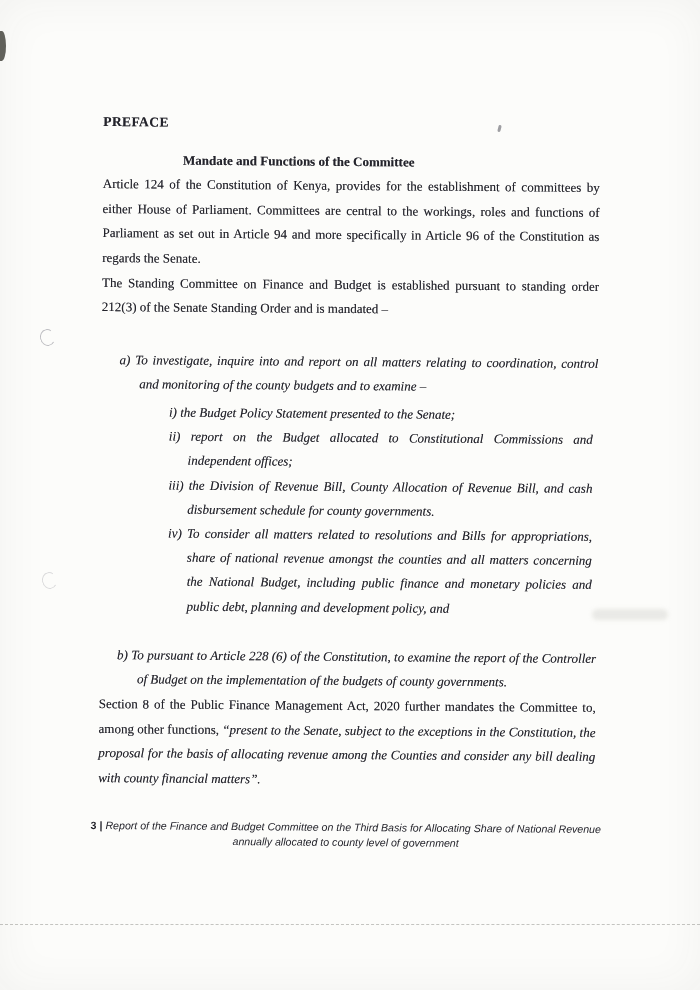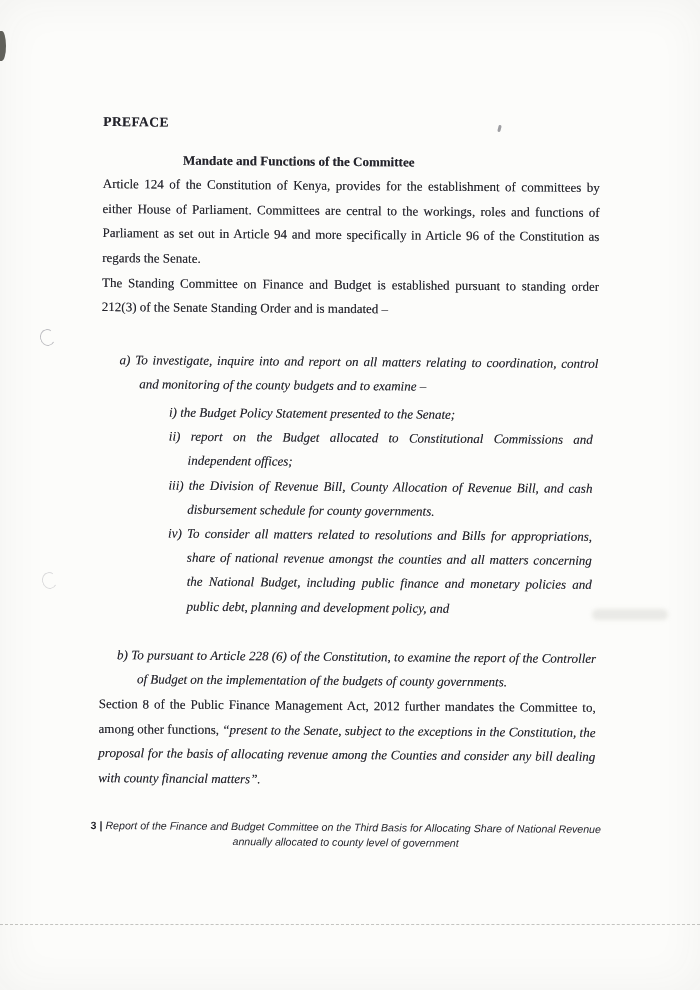--- a/index.html
+++ b/index.html
@@ -146,21 +146,21 @@
 
     <div class="sub-list">
       <p class="sub-item"><span>i)</span> <span>the Budget Policy Statement presented to the Senate;</span></p>
       <p class="sub-item"><span>ii)</span> <span>report on the Budget allocated to Constitutional Commissions and independent offices;</span></p>
       <p class="sub-item"><span>iii)</span> <span>the Division of Revenue Bill, County Allocation of Revenue Bill, and cash disbursement schedule for county governments.</span></p>
       <p class="sub-item"><span>iv)</span> <span>To consider all matters related to resolutions and Bills for appropriations, share of national revenue amongst the counties and all matters concerning the National Budget, including public finance and monetary policies and public debt, planning and development policy, and</span></p>
     </div>
 
     <p class="list-item item-b"><span>b)</span> <span>To pursuant to Article 228 (6) of the Constitution, to examine the report of the Controller of Budget on the implementation of the budgets of county governments.</span></p>
 
-    <p class="body-para mt-p3"><span>Section 8 of the Public Finance Management Act, 2012 further mandates the Committee to, among other functions, </span><span class="quote-italic">“present to the Senate, subject to the exceptions in the Constitution, the proposal for the basis of allocating revenue among the Counties and consider any bill dealing with county financial matters”.</span></p>
+    <p class="body-para mt-p3"><span>Section 8 of the Public Finance Management Act, 2020 further mandates the Committee to, among other functions, </span><span class="quote-italic">“present to the Senate, subject to the exceptions in the Constitution, the proposal for the basis of allocating revenue among the Counties and consider any bill dealing with county financial matters”.</span></p>
 
   </div>
 
   <div class="footer">
     <span class="pg-num">3</span><span class="sep">|</span><span class="ftxt">Report of the Finance and Budget Committee on the Third Basis for Allocating Share of National Revenue</span><br>
     <span class="ftxt">annually allocated to county level of government</span>
   </div>
 </div>
 
 </body></html>

